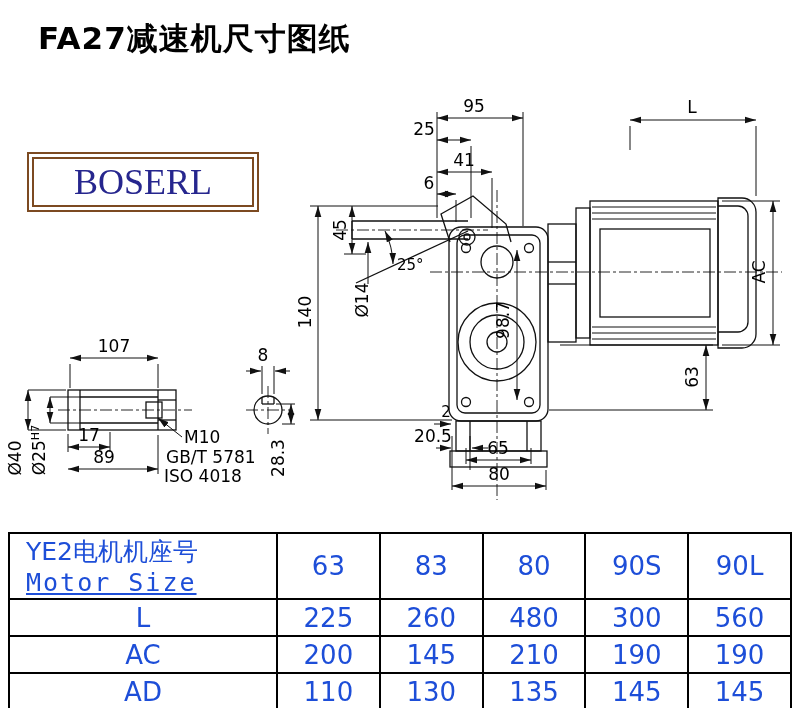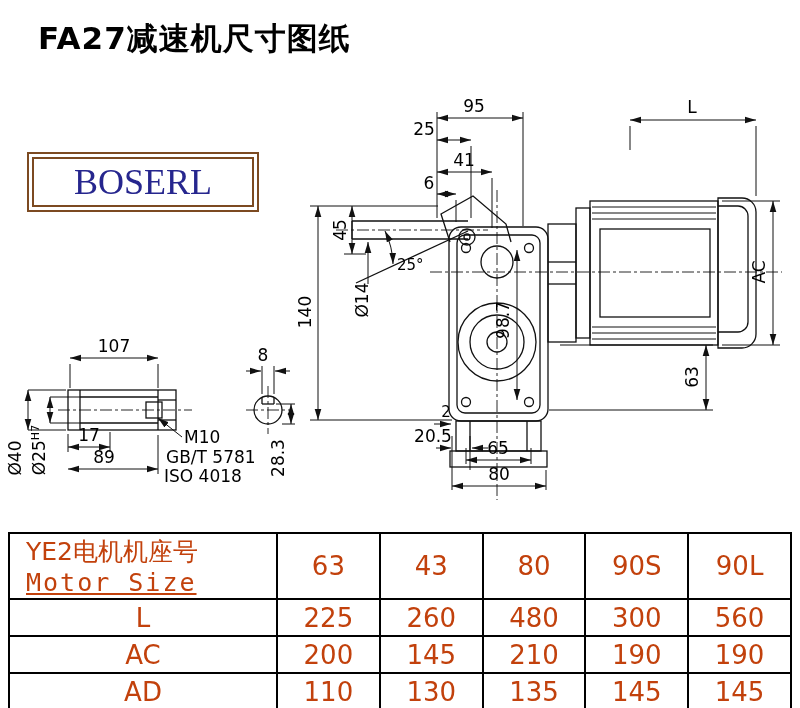--- a/index.html
+++ b/index.html
@@ -19,21 +19,21 @@
   .ext { fill:none; stroke:#111; stroke-width:1; }
   .cl  { fill:none; stroke:#111; stroke-width:0.9; stroke-dasharray:12 3 3 3; }
   .dim { fill:none; stroke:#111; stroke-width:1; marker-start:url(#arr); marker-end:url(#arr); }
   .lead{ fill:none; stroke:#111; stroke-width:1; marker-end:url(#arr); }
   .dt  { font-family:"DejaVu Sans", sans-serif; font-size:17px; fill:#000; }
   .dts { font-size:15px; }
 
   
   .dim-table { position:absolute; left:8px; top:532px; width:784px;
                border-collapse:collapse; table-layout:fixed; background:#fff; }
-  .dim-table td { border:2px solid #000; text-align:center; font-size:26px; color:#c2410c;
+  .dim-table td { border:2px solid #000; text-align:center; font-size:26px; color:#1d4ed8;
                padding:0; height:35px; font-family:"DejaVu Sans", sans-serif; }
   .dim-table tr.hdr td { height:64px; }
   col.c0 { width:268px; }
   .name-cell { text-align:left !important; padding-left:16px !important; }
   .hl1 { font-size:25px; }
   .hl2 { font-size:25px; font-family:"DejaVu Sans Mono", monospace; letter-spacing:2px;text-decoration:underline; }
 </style>
 </head>
 <body>
 
@@ -249,21 +249,21 @@
         <col>
         <col>
       </colgroup>
     <tbody>
       <tr class="hdr">
         <td class="name-cell">
           <div class="hl1">YE2电机机座号</div>
           <div class="hl2">Motor Size</div>
         </td>
         <td>63</td>
-        <td>43</td>
+        <td>83</td>
         <td>80</td>
         <td>90S</td>
         <td>90L</td>
       </tr>
       <tr>
         <td>L</td>
         <td>225</td>
         <td>260</td>
         <td>480</td>
         <td>300</td>

